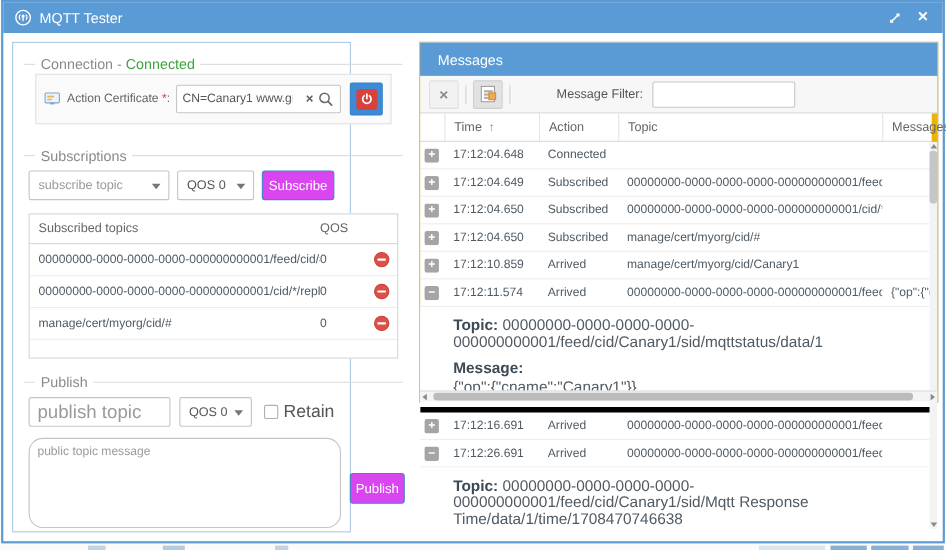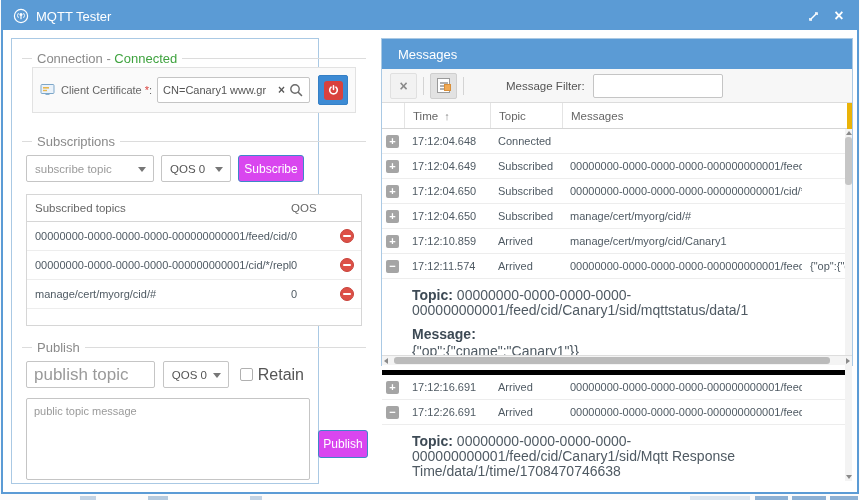--- a/index.html
+++ b/index.html
@@ -80,21 +80,21 @@
              display:flex; align-items:center; }
   .pub-topic { flex:1; min-width:0; height:27px; border:1px solid #c5c5c5; border-radius:2px;
                font-size:17px; color:#555; padding:0 7px; outline:none;
                font-family:"Liberation Sans",sans-serif; }
   .pub-topic::placeholder, .pub-msg::placeholder { color:#9a9a9a; opacity:1; }
   .pub-row .combo.qos { width:66px; flex:none; margin-left:8px; }
   .retain-wrap { display:flex; align-items:center; margin-left:11px; flex:none; cursor:pointer; }
   .retain-box { width:13px; height:13px; border:1px solid #b0b0b0; border-radius:2px; background:#fff; }
   .retain-label { font-size:16px; color:#555; margin-left:5px; }
   .pub-msg { position:absolute; left:14px; top:359px; width:284px; height:82px;
-             border:1px solid #c5c5c5; border-radius:2px; resize:none; font-size:11px; color:#555;
+             border:1px solid #c5c5c5; border-radius:13px; resize:none; font-size:11px; color:#555;
              padding:6px 7px; outline:none; font-family:"Liberation Sans",sans-serif; }
   .pub-btn { position:absolute; left:306px; top:391px; width:50px; height:28px; }
 
   
   .right-panel { position:absolute; left:378px; top:36px; width:472px; height:328px;
                  border:1px solid #aac9e4; background:#eab308; }
   .msg-header { position:absolute; left:0; top:0; right:0; height:30px; background:#5b9bd5;
                 color:#fff; font-size:13px; display:flex; align-items:center; padding-left:16px; }
   .msg-toolbar { position:absolute; left:0; top:30px; right:0; height:34px; background:#f7f7f7;
                  border-bottom:1px solid #dcdcdc; display:flex; align-items:center; padding-left:8px; }
@@ -193,21 +193,21 @@
     </div>
     <div class="conn-box">
       <span class="cert-icon">
         <svg viewBox="0 0 16 14" width="16" height="14">
           <rect x="1" y="1.5" width="13" height="9" rx="1" fill="#eaf2fa" stroke="#7da7c9" stroke-width="1"></rect>
           <rect x="3" y="4" width="6" height="1.6" fill="#e8b64c"></rect>
           <rect x="3" y="6.8" width="4" height="1.4" fill="#e8b64c"></rect>
           <rect x="5.5" y="10.5" width="4" height="1.4" fill="#7da7c9"></rect>
         </svg>
       </span>
-      <span class="conn-label"><span>Client Certificate</span> <span class="req">*</span><span>:</span></span>
+      <span class="conn-label"><span>Action Certificate</span> <span class="req">*</span><span>:</span></span>
       <span class="cert-field">
         <input type="text" value="CN=Canary1 www.grovestream" style="">
         <span class="field-clear">×</span>
         <span class="field-search">
           <svg viewBox="0 0 16 16" width="16" height="16">
             <circle cx="7" cy="7" r="4.2" fill="none" stroke="#6a6a6a" stroke-width="1.4"></circle>
             <line x1="10.2" y1="10.2" x2="13.5" y2="13.5" stroke="#6a6a6a" stroke-width="1.6" stroke-linecap="round"></line>
           </svg>
         </span>
       </span>
@@ -310,20 +310,21 @@
       <span class="filter-label">Message Filter:</span>
       <input class="filter-input" type="text" value="" style="">
     </div>
 
     <div class="msg-thead">
       <div class="hc" style="padding-left:4px;"></div>
       <div class="hc">
         <span>Time</span>
           <span class="sort-arrow">↑</span>
       </div>
+      <div class="hc">Action</div>
       <div class="hc">Topic</div>
       <div class="hc">Messages</div>
     </div>
 
     <div class="msg-rows">
         <div class="msg-row">
        <div class="mc exp">
             <span class="sq">+</span>
           </div>
        <div class="mc">17:12:04.648</div>

